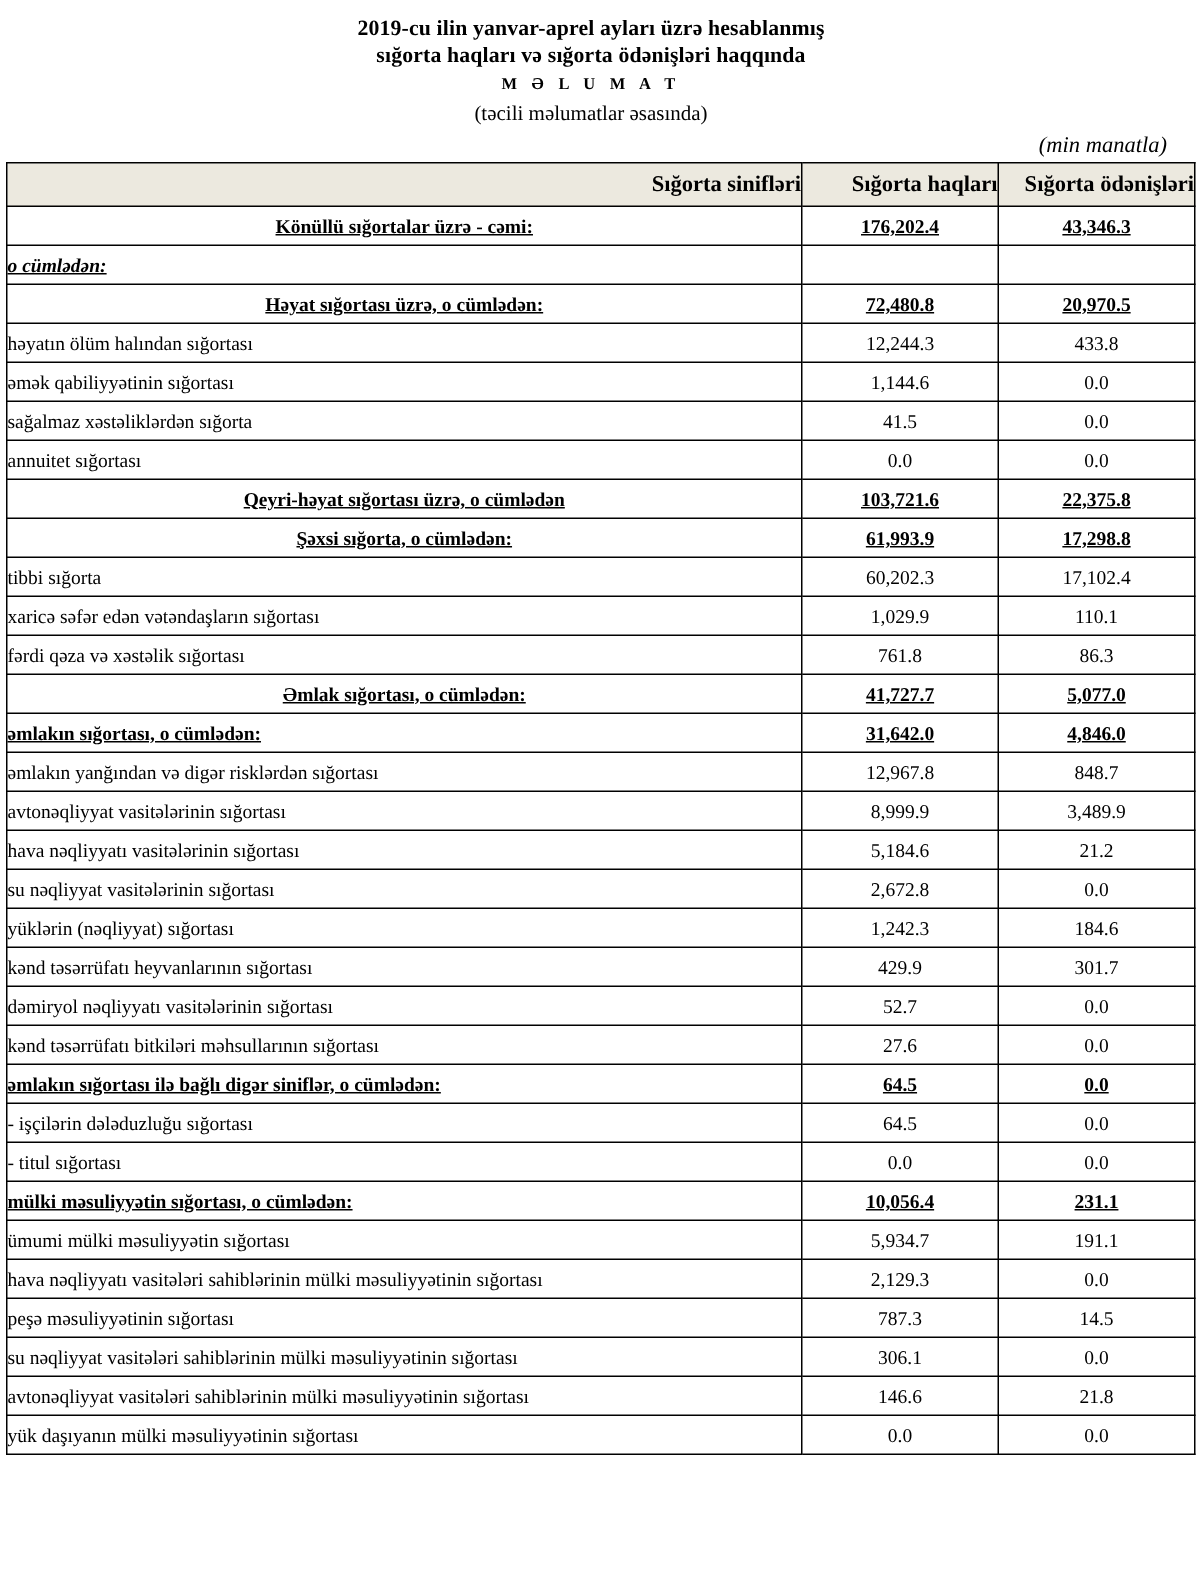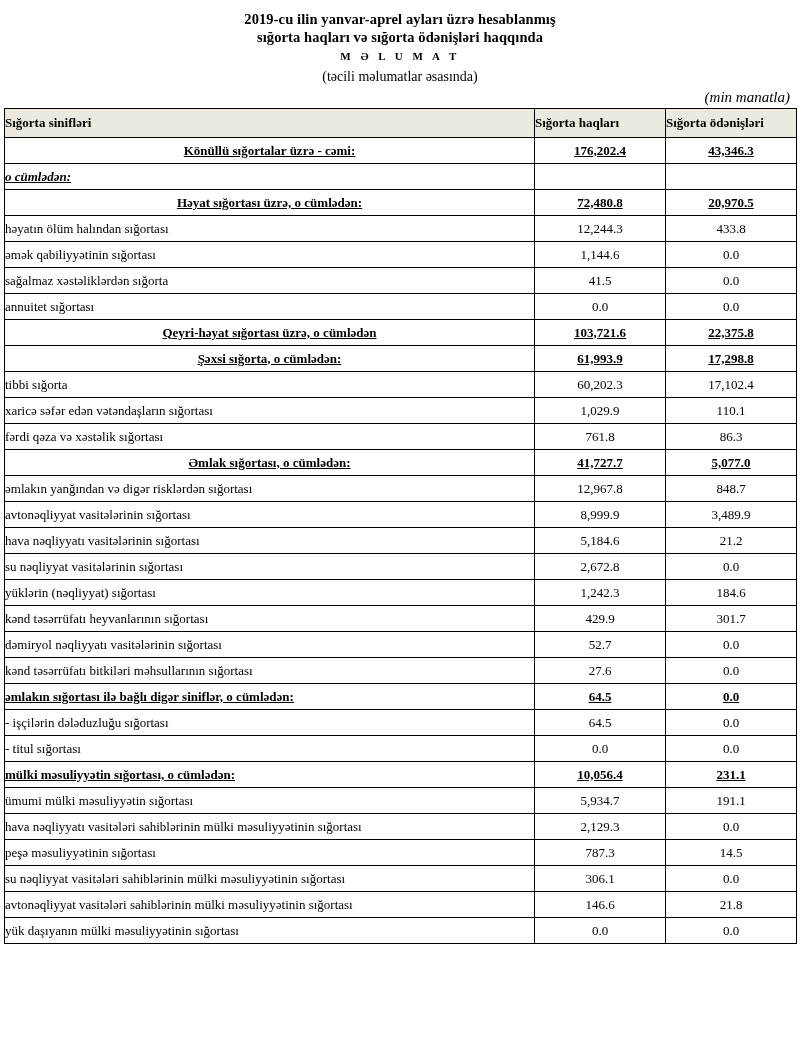--- a/index.html
+++ b/index.html
@@ -10,21 +10,21 @@
   body {
     width: 800px;
     height: 1053px;
     font-family: "Liberation Serif", serif;
     color: #000000;
     overflow: hidden;
   }
   .page {
     width: 800px;
     box-sizing: border-box;
-    padding: 6px 4px 0 4px;
+    padding: 6px 16px 0 4px;
     border-radius: 23px;
   }
   .title-block {
     text-align: center;
     margin-top: 4px;
   }
   .title-line {
     font-weight: bold;
     font-size: 14.5px;
     line-height: 18px;
@@ -58,22 +58,22 @@
   table.data th, table.data td {
     border: 1px solid #000000;
     font-size: 13px;
     padding: 0;
     height: 25px;
     vertical-align: middle;
   }
   table.data thead th {
     background: #ece9df;
     font-weight: bold;
-    text-align: left;
-    font-size: 13px;
+    text-align: right;
+    font-size: 15px;
     height: 28px;
   }
   col.c-label { width: 530px; }
   col.c-num { width: 131px; }
 
   td.label {
     text-align: left;
     padding-left: 6px;
   }
   td.num {
@@ -175,20 +175,25 @@
           <td class="label lvl1">fərdi qəza və xəstəlik sığortası</td>
           <td class="num">761.8</td>
           <td class="num">86.3</td>
         </tr>
         <tr>
           <td class="label lvl0 bold center-label">Əmlak sığortası, o cümlədən:</td>
           <td class="num bold">41,727.7</td>
           <td class="num bold">5,077.0</td>
         </tr>
         <tr>
+          <td class="label lvl0 bold">əmlakın sığortası,  o cümlədən:</td>
+          <td class="num bold">31,642.0</td>
+          <td class="num bold">4,846.0</td>
+        </tr>
+        <tr>
           <td class="label lvl1">əmlakın yanğından və digər risklərdən sığortası</td>
           <td class="num">12,967.8</td>
           <td class="num">848.7</td>
         </tr>
         <tr>
           <td class="label lvl1">avtonəqliyyat vasitələrinin sığortası</td>
           <td class="num">8,999.9</td>
           <td class="num">3,489.9</td>
         </tr>
         <tr>

